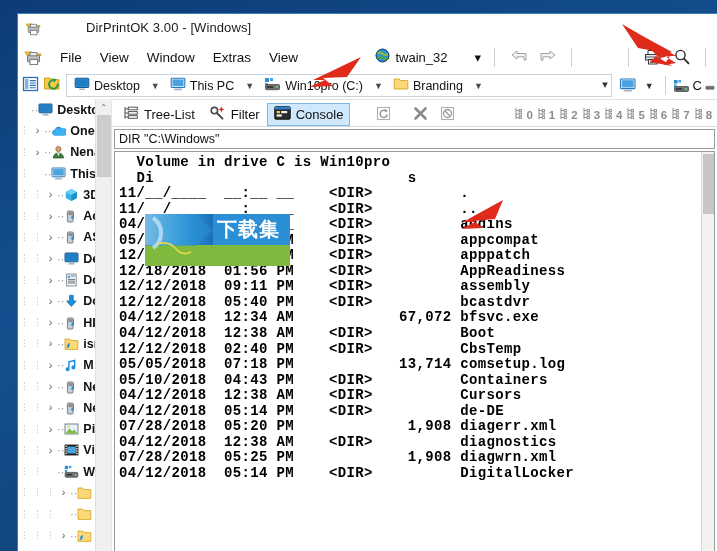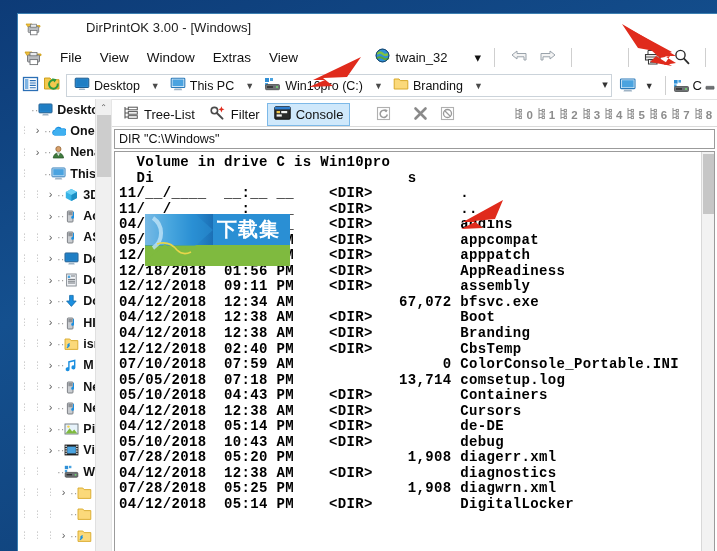--- a/index.html
+++ b/index.html
@@ -962,30 +962,28 @@
               <div class="cline"></div>
               <div class="cline">  Di                             s</div>
               <div class="cline"></div>
               <div class="cline">11/__/____  __:__ __    &lt;DIR&gt;          .</div>
               <div class="cline">11/__/____  __:__ __    &lt;DIR&gt;          ..</div>
               <div class="cline">04/__/____  __:__ __    &lt;DIR&gt;          addins</div>
               <div class="cline">05/06/2018  07:15 AM    &lt;DIR&gt;          appcompat</div>
               <div class="cline">12/12/2018  05:40 PM    &lt;DIR&gt;          apppatch</div>
               <div class="cline">12/18/2018  01:56 PM    &lt;DIR&gt;          AppReadiness</div>
               <div class="cline">12/12/2018  09:11 PM    &lt;DIR&gt;          assembly</div>
+              <div class="cline">12/12/2018  05:40 PM    &lt;DIR&gt;          bcastdvr</div>
               <div class="cline">04/12/2018  12:34 AM            67,072 bfsvc.exe</div>
               <div class="cline">04/12/2018  12:38 AM    &lt;DIR&gt;          Boot</div>
-              <div class="cline">04/12/2018  12:38 AM    &lt;DIR&gt;          Branding</div>
               <div class="cline">12/12/2018  02:40 PM    &lt;DIR&gt;          CbsTemp</div>
-              <div class="cline">07/10/2018  07:59 AM                 0 ColorConsole_Portable.INI</div>
               <div class="cline">05/05/2018  07:18 PM            13,714 comsetup.log</div>
               <div class="cline">05/10/2018  04:43 PM    &lt;DIR&gt;          Containers</div>
               <div class="cline">04/12/2018  12:38 AM    &lt;DIR&gt;          Cursors</div>
               <div class="cline">04/12/2018  05:14 PM    &lt;DIR&gt;          de-DE</div>
-              <div class="cline">05/10/2018  10:43 AM    &lt;DIR&gt;          debug</div>
               <div class="cline">07/28/2018  05:20 PM             1,908 diagerr.xml</div>
               <div class="cline">04/12/2018  12:38 AM    &lt;DIR&gt;          diagnostics</div>
               <div class="cline">07/28/2018  05:25 PM             1,908 diagwrn.xml</div>
               <div class="cline">04/12/2018  05:14 PM    &lt;DIR&gt;          DigitalLocker</div>
             </div>
           <div class="con-vscroll">
             <div class="con-thumb"></div>
           </div>
         </div>
 

